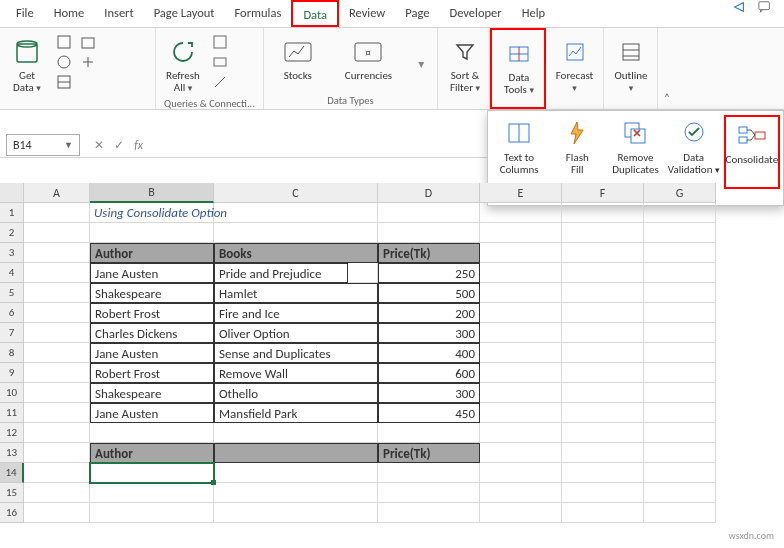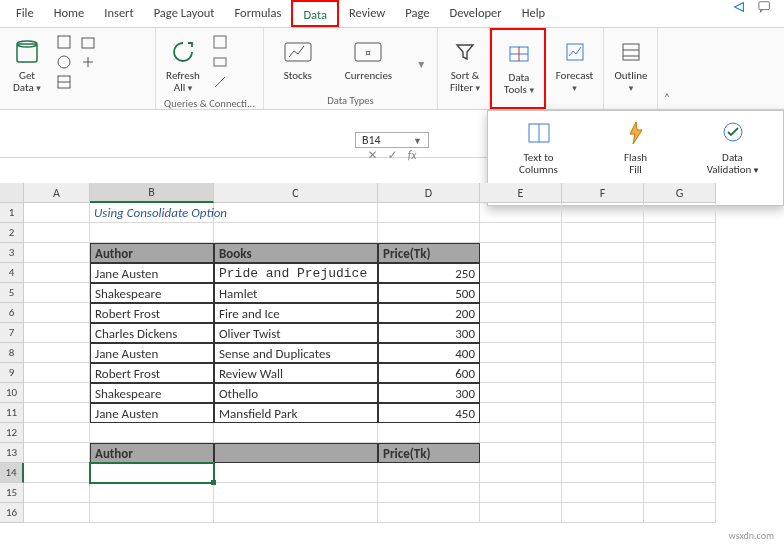--- a/index.html
+++ b/index.html
@@ -30,21 +30,21 @@
   
   .dropdown-panel { position: absolute; top: 110px; left: 487px; width: 297px; height: 96px; background: #fff; border: 1px solid #c6c6c6; box-shadow: 0 4px 10px rgba(0,0,0,.25); display:flex; flex-direction:column; }
   .dropdown-body { flex:1; display:flex; justify-content:space-around; padding:4px 2px 0 2px; }
   .dd-btn { display:flex; flex-direction:column; align-items:center; width:56px; cursor:pointer; padding-top:2px;}
   .dd-btn .ic { height:32px; display:flex; align-items:center; justify-content:center; }
   .dd-btn .lbl { font-size:11px; text-align:center; line-height:1.1; margin-top:3px;}
   .dropdown-label { font-size:10.5px; color:#666; text-align:center; padding:1px 0 2px 0; }
   .consolidate-box { border:2.5px solid red; }
   
   
-  .formula-row { display:flex; align-items:center; height:26px; border-bottom:1px solid #d4d4d4; margin-top:22px;flex-direction:column;}
+  .formula-row { display:flex; align-items:center; height:26px; border-bottom:1px solid #d4d4d4; margin-top:22px;}
   .namebox { width:74px; height:22px; border:1px solid #aaa; margin:0 6px 0 6px; display:flex; align-items:center; padding:0 6px; font-size:12px; background:#fff; justify-content:space-between;}
   .namebox .dd { font-size:9px; color:#666; }
   .fxsym { display:flex; gap:10px; padding:0 8px; color:#888; }
   .fxsym span { cursor:pointer; }
   .fxbar { flex:1; height:20px; }
 
   
   .sheet-wrap { position:absolute; top:183px; left:0; right:0; bottom:0; overflow:hidden; }
   .corner { position:absolute; top:0; left:0; width:24px; height:20px; background:#e8e8e8; border-right:1px solid #ccc; border-bottom:1px solid #ccc; }
   .colhdrs { position:absolute; top:0; left:24px; right:0; height:20px; display:flex; }
@@ -278,26 +278,48 @@
           <svg width="24" height="26">
             <path d="M12 2l-6 12h5l-2 10 9-14h-5z" fill="#f5b041" stroke="#b9770e"></path>
           </svg>
         </div>
       <div class="lbl" style="white-space:pre">Flash
 Fill</div>
     </div>
     <div class="dd-btn">
       <div class="ic">
           <svg width="26" height="26">
+            <rect x="3" y="3" width="14" height="14" fill="none" stroke="#3a7bd5"></rect>
+            <rect x="9" y="9" width="14" height="14" fill="#fff" stroke="#3a7bd5"></rect>
+            <path d="M12 16l6-6M12 10l6 6" stroke="#c0392b" stroke-width="1.6"></path>
+          </svg>
+        </div>
+      <div class="lbl" style="white-space:pre">Remove
+Duplicates</div>
+    </div>
+    <div class="dd-btn">
+      <div class="ic">
+          <svg width="26" height="26">
             <circle cx="13" cy="12" r="9" fill="none" stroke="#3a7bd5"></circle>
             <path d="M8 12l3 3 7-7" fill="none" stroke="#217346" stroke-width="1.8"></path>
           </svg>
         </div>
       <div class="lbl"><span style="white-space:pre">Data
 Validation</span> <span style="font-size:9px">▾</span></div>
+    </div>
+    <div class="dd-btn consolidate-box">
+      <div class="ic">
+          <svg width="30" height="26">
+            <rect x="2" y="5" width="8" height="6" fill="none" stroke="#3a7bd5"></rect>
+            <rect x="2" y="15" width="8" height="6" fill="none" stroke="#3a7bd5"></rect>
+            <rect x="18" y="10" width="10" height="7" fill="none" stroke="#c0392b"></rect>
+            <path d="M10 8h4l4 5M10 18h4l4-5" fill="none" stroke="#555"></path>
+          </svg>
+        </div>
+      <div class="lbl">Consolidate</div>
     </div>
   </div>
   <div class="dropdown-label">Data Tools</div>
 </div>
 
 <div class="formula-row">
   <div class="namebox">
     <span>B14</span>
     <span class="dd">▼</span>
   </div>
@@ -449,36 +471,36 @@
       <div class="cell " style="left: 190px; top: 300px; width: 164px;"></div>
       <div class="cell " style="left: 354px; top: 300px; width: 102px;"></div>
       <div class="cell " style="left: 456px; top: 300px; width: 82px;"></div>
       <div class="cell " style="left: 538px; top: 300px; width: 82px;"></div>
       <div class="cell " style="left: 620px; top: 300px; width: 72px;"></div>
       <div class="cell title-cell" style="left: 66px; top: 0px; width: 288px;">Using Consolidate Option</div>
       <div class="cell hdr-cell" style="left: 66px; top: 40px; width: 124px;">Author</div>
       <div class="cell hdr-cell" style="left: 190px; top: 40px; width: 164px;">Books</div>
       <div class="cell hdr-cell" style="left: 354px; top: 40px; width: 102px;">Price(Tk)</div>
       <div class="cell tbl-cell" style="left: 66px; top: 60px; width: 124px;">Jane Austen</div>
-      <div class="cell tbl-cell" style="left: 190px; top: 60px; width: 164px; font-family: Liberation Mono, monospace;">Pride and Prejudice</div>
+      <div class="cell tbl-cell" style="left: 190px; top: 60px; width: 134px;">Pride and Prejudice</div>
       <div class="cell tbl-cell num" style="left: 354px; top: 60px; width: 102px;">250</div>
       <div class="cell tbl-cell" style="left: 66px; top: 80px; width: 124px;">Shakespeare</div>
       <div class="cell tbl-cell" style="left: 190px; top: 80px; width: 164px;">Hamlet</div>
       <div class="cell tbl-cell num" style="left: 354px; top: 80px; width: 102px;">500</div>
       <div class="cell tbl-cell" style="left: 66px; top: 100px; width: 124px;">Robert Frost</div>
       <div class="cell tbl-cell" style="left: 190px; top: 100px; width: 164px;">Fire and Ice</div>
       <div class="cell tbl-cell num" style="left: 354px; top: 100px; width: 102px;">200</div>
       <div class="cell tbl-cell" style="left: 66px; top: 120px; width: 124px;">Charles Dickens</div>
-      <div class="cell tbl-cell" style="left: 190px; top: 120px; width: 164px;">Oliver Twist</div>
+      <div class="cell tbl-cell" style="left: 190px; top: 120px; width: 164px;">Oliver Option</div>
       <div class="cell tbl-cell num" style="left: 354px; top: 120px; width: 102px;">300</div>
       <div class="cell tbl-cell" style="left: 66px; top: 140px; width: 124px;">Jane Austen</div>
       <div class="cell tbl-cell" style="left: 190px; top: 140px; width: 164px;">Sense and Duplicates</div>
       <div class="cell tbl-cell num" style="left: 354px; top: 140px; width: 102px;">400</div>
       <div class="cell tbl-cell" style="left: 66px; top: 160px; width: 124px;">Robert Frost</div>
-      <div class="cell tbl-cell" style="left: 190px; top: 160px; width: 164px;">Review Wall</div>
+      <div class="cell tbl-cell" style="left: 190px; top: 160px; width: 164px;">Remove Wall</div>
       <div class="cell tbl-cell num" style="left: 354px; top: 160px; width: 102px;">600</div>
       <div class="cell tbl-cell" style="left: 66px; top: 180px; width: 124px;">Shakespeare</div>
       <div class="cell tbl-cell" style="left: 190px; top: 180px; width: 164px;">Othello</div>
       <div class="cell tbl-cell num" style="left: 354px; top: 180px; width: 102px;">300</div>
       <div class="cell tbl-cell" style="left: 66px; top: 200px; width: 124px;">Jane Austen</div>
       <div class="cell tbl-cell" style="left: 190px; top: 200px; width: 164px;">Mansfield Park</div>
       <div class="cell tbl-cell num" style="left: 354px; top: 200px; width: 102px;">450</div>
       <div class="cell hdr-cell" style="left: 66px; top: 240px; width: 124px;">Author</div>
       <div class="cell hdr-cell" style="left: 190px; top: 240px; width: 164px;"></div>
       <div class="cell hdr-cell" style="left: 354px; top: 240px; width: 102px;">Price(Tk)</div>

